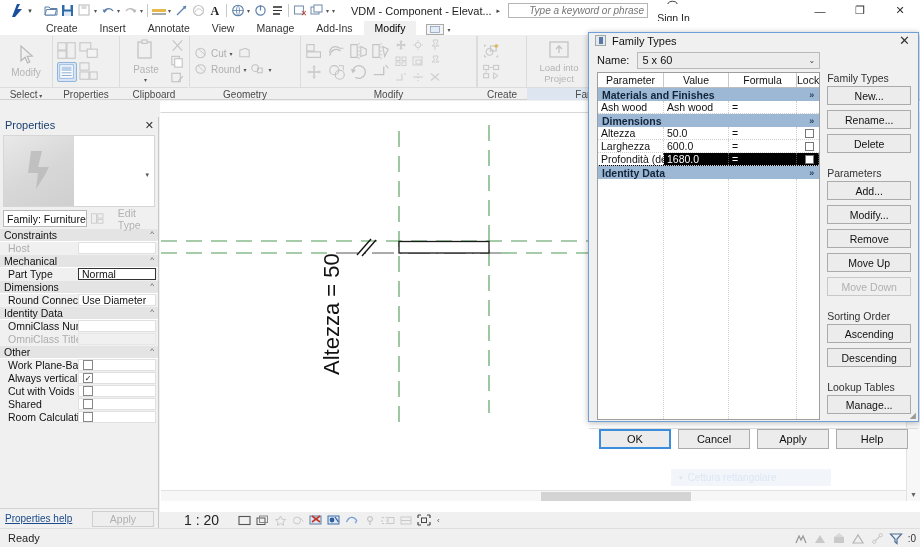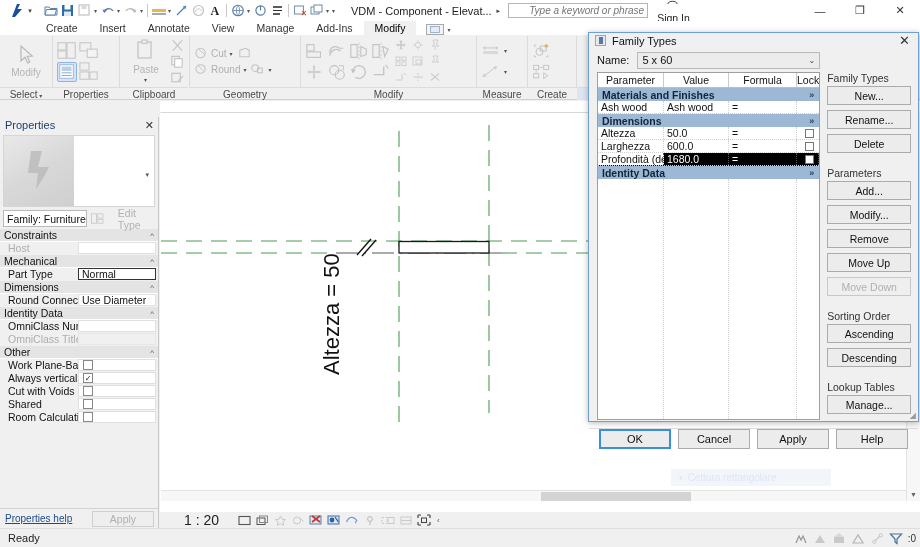--- a/index.html
+++ b/index.html
@@ -130,21 +130,21 @@
     flex:1; height:17px; background:#fff; border:1px solid #b9b9b9;
     display:flex; align-items:center; justify-content:space-between;
     padding:0 3px; font-size:10.5px; color:#111; overflow:hidden; white-space:nowrap;
   }
   .edit-type {
     width:66px; height:17px; display:flex; align-items:center; gap:14px;
     font-size:10.5px; color:#b2b2b2; padding-left:2px;
   }
   .ptable { margin-top:2px; }
   .pgroup {
-    display:flex; align-items:center; justify-content:space-between;
+    display:flex; justify-content:space-between;
     height:13px; background:#e4e4e4; border-bottom:1px solid #fff;
     padding:0 4px 0 4px; font-size:10.5px; color:#111;
   }
   .pchev { font-size:8px; color:#555; }
   .prow {
     display:flex; height:13px; border-bottom:1px solid #f0f0f0;
     align-items:stretch; font-size:10.5px;
   }
   .pname {
     width:78px; padding-left:8px; display:flex; align-items:center; color:#111;
@@ -733,46 +733,20 @@
                   <line x1="11" y1="2.5" x2="3" y2="9.5" stroke="#cfcfcf" stroke-width="1.3"></line>
                 </svg>
             </span>
           </div>
         </div>
       </div>
       <div class="panel-label" style="width:175px">Modify</div>
     </div>
     <div class="panel-div"></div>
 
-    <div class="panel">
-      <div class="panel-body">
-        <div class="btn-grid">
-          <div class="btn-row">
-            <span class="small-ico">
-              <svg width="26" height="18" viewBox="0 0 26 18">
-                  <line x1="3" y1="5" x2="22" y2="5" stroke="#c3c3c3" stroke-width="1.2"></line>
-                  <path d="M3 5 L6 3 M3 5 L6 7 M22 5 L19 3 M22 5 L19 7" stroke="#c3c3c3" stroke-width="1"></path>
-                  <rect x="3" y="9" width="19" height="4" fill="#d9d9d9"></rect>
-                </svg>
-            </span>
-            <span class="mini-caret">▾</span>
-          </div>
-          <div class="btn-row">
-            <span class="small-ico">
-              <svg width="26" height="18" viewBox="0 0 26 18">
-                  <line x1="3" y1="15" x2="20" y2="2" stroke="#c3c3c3" stroke-width="1.2"></line>
-                  <path d="M3 15 L4 11 M3 15 L7 14 M20 2 L16 3 M20 2 L19 6" stroke="#c3c3c3" stroke-width="1"></path>
-                </svg>
-            </span>
-            <span class="mini-caret">▾</span>
-          </div>
-        </div>
-      </div>
-      <div class="panel-label" style="width:50px">Measure</div>
-    </div>
     <div class="panel-div"></div>
 
     <div class="panel">
       <div class="panel-body">
         <div class="btn-grid">
           <span class="small-ico">
             <svg width="24" height="20" viewBox="0 0 24 20">
                 <path d="M3 3 H5 M3 3 V5 M3 15 V17 H5 M19 3 H17 M19 3 V5 M19 17 H17 M19 17 V15" stroke="#c3c3c3" stroke-width="1.2" fill="none"></path>
                 <circle cx="9" cy="11" r="4.2" fill="none" stroke="#c3c3c3" stroke-width="1.2"></circle>
                 <rect x="10" y="4" width="7" height="6" fill="none" stroke="#c3c3c3" stroke-width="1.2"></rect>

